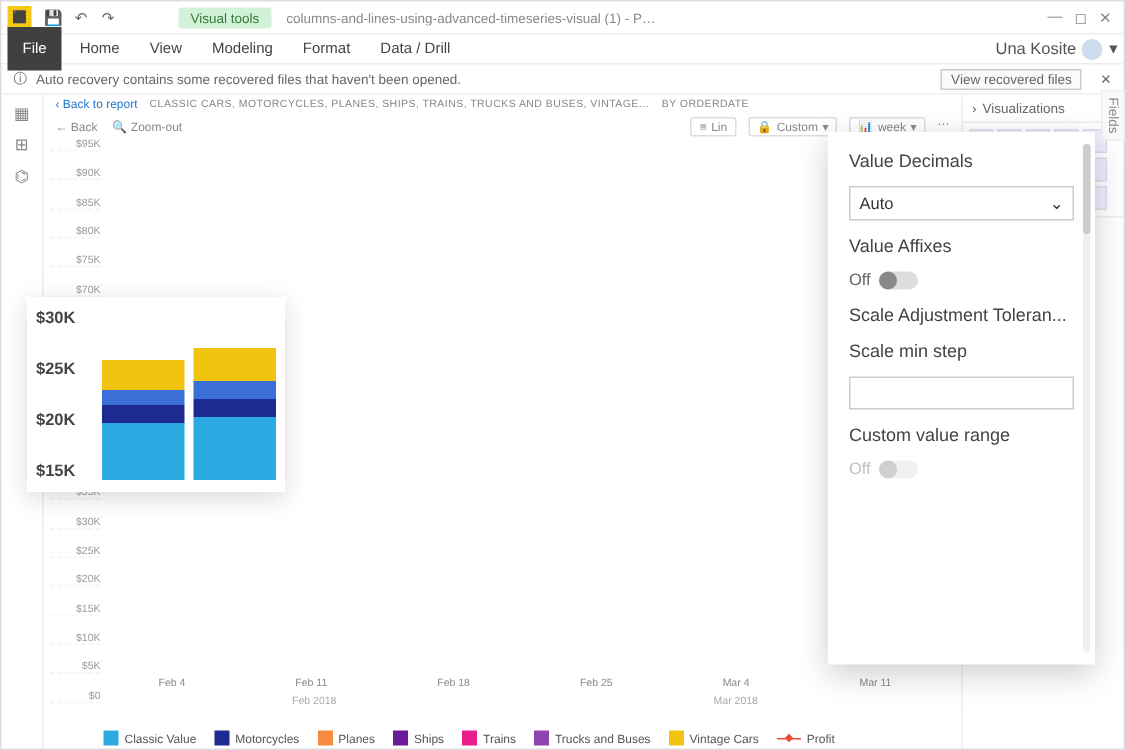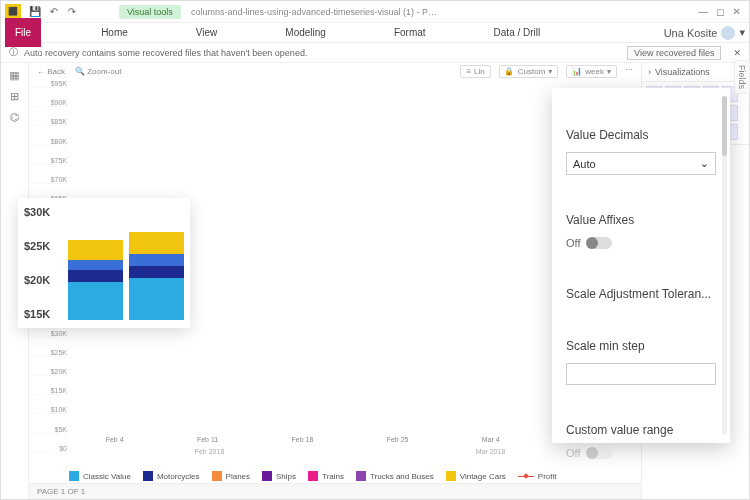--- a/index.html
+++ b/index.html
@@ -6,22 +6,22 @@
   body { width: 750px; height: 500px; background: #fff; overflow: hidden; position: relative; font-size: 11px; color: #333; }
   .window { width: 100%; height: 100%; display: flex; flex-direction: column; border: 1px solid #ddd; }
   .titlebar { height: 22px; display: flex; align-items: center; border-bottom: 1px solid #eee; font-size: 10px; }
   .app-icon { width: 16px; height: 16px; background: #f2c811; margin: 0 4px; display:flex;align-items:center;justify-content:center;font-size:8px;color:#333;font-weight:bold;}
   .qat { display: flex; gap: 4px; margin-left: 4px; }
   .qat span { width: 14px; height: 14px; display:flex;align-items:center;justify-content:center;color:#666; }
   .vis-tools { background:#d1f2d6; color:#357a38; padding:2px 8px; margin-left:40px; border-radius:2px; font-size:9px;}
   .doc-title { margin-left:10px; color:#888; font-size:9px; white-space:nowrap; overflow:hidden; text-overflow:ellipsis; max-width:250px;}
   .win-controls { margin-left:auto; display:flex; gap:8px; padding:0 8px; color:#888;}
   .ribbon-tabs { height:20px; display:flex; align-items:center; gap:4px; font-size:10px; border-bottom:1px solid #eee; padding-left:4px;}
-  .ribbon-tabs .file { background:#be185d; color:#fff; padding:9px 10px;}
-  .ribbon-tabs .tab { padding:2px 8px; color:#444;margin-left:48px;}
+  .ribbon-tabs .file { background:#404040; color:#fff; padding:9px 10px;}
+  .ribbon-tabs .tab { padding:2px 8px; color:#444;}
   .signin { margin-left:auto; font-size:11px; color:#555; padding-right:4px; display:flex;align-items:center;gap:4px;}
   .signin .avatar{width:14px;height:14px;border-radius:50%;background:#cde;}
   .recovery { height:20px; display:flex; align-items:center; border-bottom:1px solid #eee; font-size:9px; color:#666; padding:0 8px; gap:6px;}
   .recovery .btn { border:1px solid #ccc; padding:1px 6px; background:#fafafa; margin-left:auto;}
   .recovery .close{margin-left:6px;}
   .main { flex:1; display:flex; overflow:hidden;}
   .leftrail { width:28px; border-right:1px solid #eee; display:flex; flex-direction:column; align-items:center; gap:8px; padding-top:6px; color:#888;}
   .canvas-area { flex:1; display:flex; flex-direction:column; overflow:hidden;}
   .canvas-header { display:flex; align-items:center; font-size:8px; color:#888; padding:2px 8px; gap:8px;}
   .canvas-header .back{color:#1f77d0;}
@@ -53,21 +53,21 @@
   .fields-tab{position:absolute;right:0;top:60px;writing-mode:vertical-rl;font-size:9px;color:#888;background:#fafafa;padding:4px 2px;border:1px solid #eee;}
   
   .zoom-card{position:absolute;left:18px;top:198px;width:172px;height:130px;background:#fff;box-shadow:0 4px 16px rgba(0,0,0,.15);z-index:10;padding:8px 4px 4px 10px;}
   .zoom-card .zy{position:absolute;left:6px;top:8px;bottom:8px;display:flex;flex-direction:column;justify-content:space-between;font-size:11px;color:#444;font-weight:600;}
   .zoom-card .zbars{position:absolute;left:50px;right:6px;bottom:8px;top:8px;display:flex;align-items:flex-end;gap:6px;}
   .zoom-card .zb{flex:1;display:flex;flex-direction:column-reverse;}
   
   .format-panel{position:absolute;right:20px;top:88px;width:178px;height:355px;background:#fff;box-shadow:0 6px 20px rgba(0,0,0,.2);z-index:20;padding:12px 14px;display:flex;flex-direction:column;gap:10px;color:#333;}
   .format-panel .scroll{position:absolute;right:3px;top:8px;bottom:8px;width:5px;background:#f0f0f0;border-radius:3px;}
   .format-panel .scroll .thumb{position:absolute;top:0;width:100%;height:60px;background:#ccc;border-radius:3px;}
-  .fp-label{font-size:12px;color:#444;margin-top:28px;}
+  .fp-label{font-size:12px;color:#444;}
   .fp-select{border:1px solid #ccc;padding:4px 6px;font-size:11px;display:flex;justify-content:space-between;align-items:center;}
   .fp-input{border:1px solid #ccc;padding:4px 6px;font-size:11px;min-height:22px;}
   .fp-toggle{display:flex;align-items:center;gap:6px;font-size:11px;color:#666;}
   .toggle-track{width:26px;height:12px;border-radius:6px;background:#ddd;position:relative;}
   .toggle-knob{width:12px;height:12px;border-radius:50%;background:#888;position:absolute;left:0;top:0;}
   .rightpane-lower{padding:4px 6px;font-size:8px;color:#888;border-top:1px solid #eee;display:flex;flex-direction:column;gap:4px;}
 </style>
 </head>
 <body>
 
@@ -110,20 +110,25 @@
   </div>
 
   <div class="main">
     <div class="leftrail">
       <span>▦</span>
       <span>⊞</span>
       <span>⌬</span>
     </div>
 
     <div class="canvas-area">
+      <div class="canvas-header">
+        <span class="back">‹ <span>Back to report</span></span>
+        <span class="crumbs">CLASSIC CARS, MOTORCYCLES, PLANES, SHIPS, TRAINS, TRUCKS AND BUSES, VINTAGE…</span>
+        <span class="crumbs">BY ORDERDATE</span>
+      </div>
       <div class="canvas-toolbar">
         <span>← <span>Back</span></span>
         <span>🔍 <span>Zoom-out</span></span>
         <div class="right">
           <span class="pill">≡ <span>Lin</span></span>
           <span class="pill">🔒 <span>Custom</span> ▾</span>
           <span class="pill">📊 <span>week</span> ▾</span>
           <span>⋯</span>
         </div>
       </div>
@@ -259,23 +264,20 @@
               <span class="sw" style="background:#f1c40f"></span>
               <span>Vintage Cars</span>
             </div>
             <div class="item">
               <span class="line-sw"></span>
               <span>Profit</span>
             </div>
           </div>
       </div>
 
-      <div class="status">
-        <span>PAGE 1 OF 1</span>
-      </div>
     </div>
 
     <div class="rightpane">
       <div class="pane-header">
           <span>›</span>
           <span>Visualizations</span>
         </div>
       <div class="viz-icons">
         <div></div>
           <div></div>

